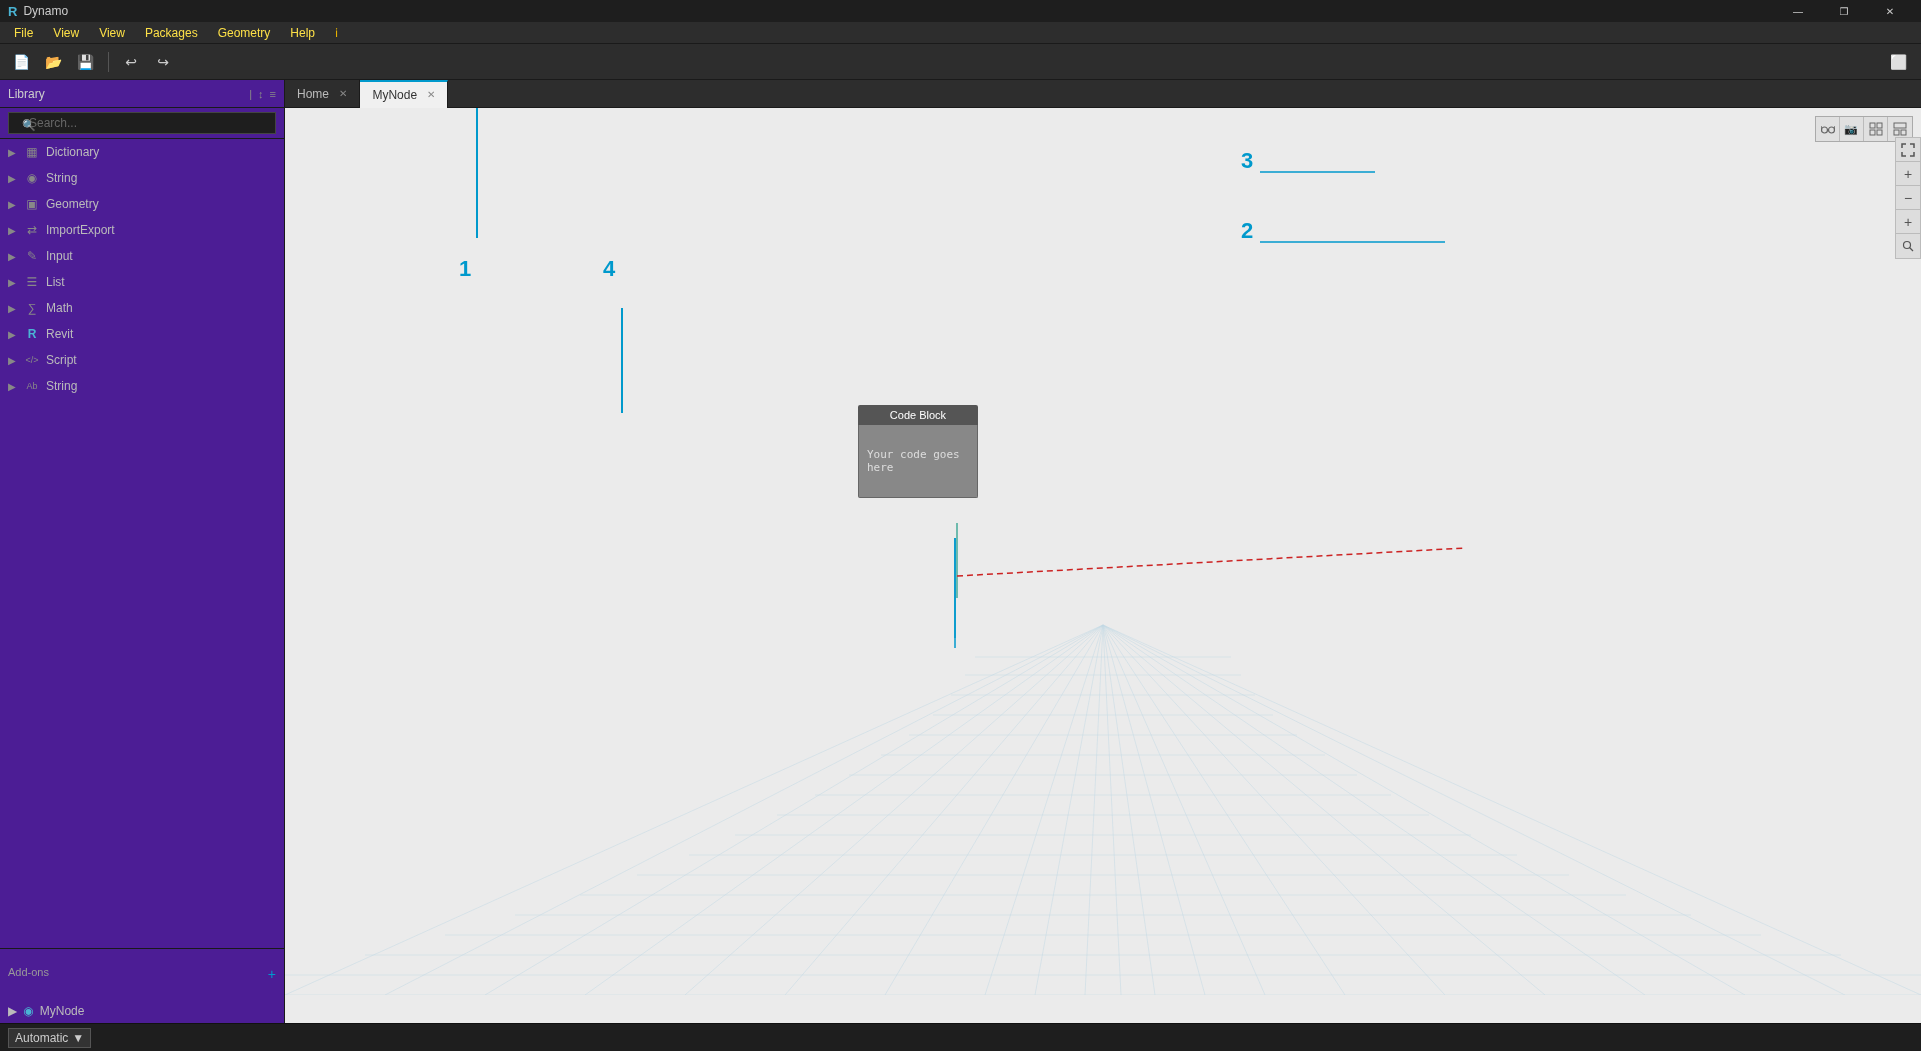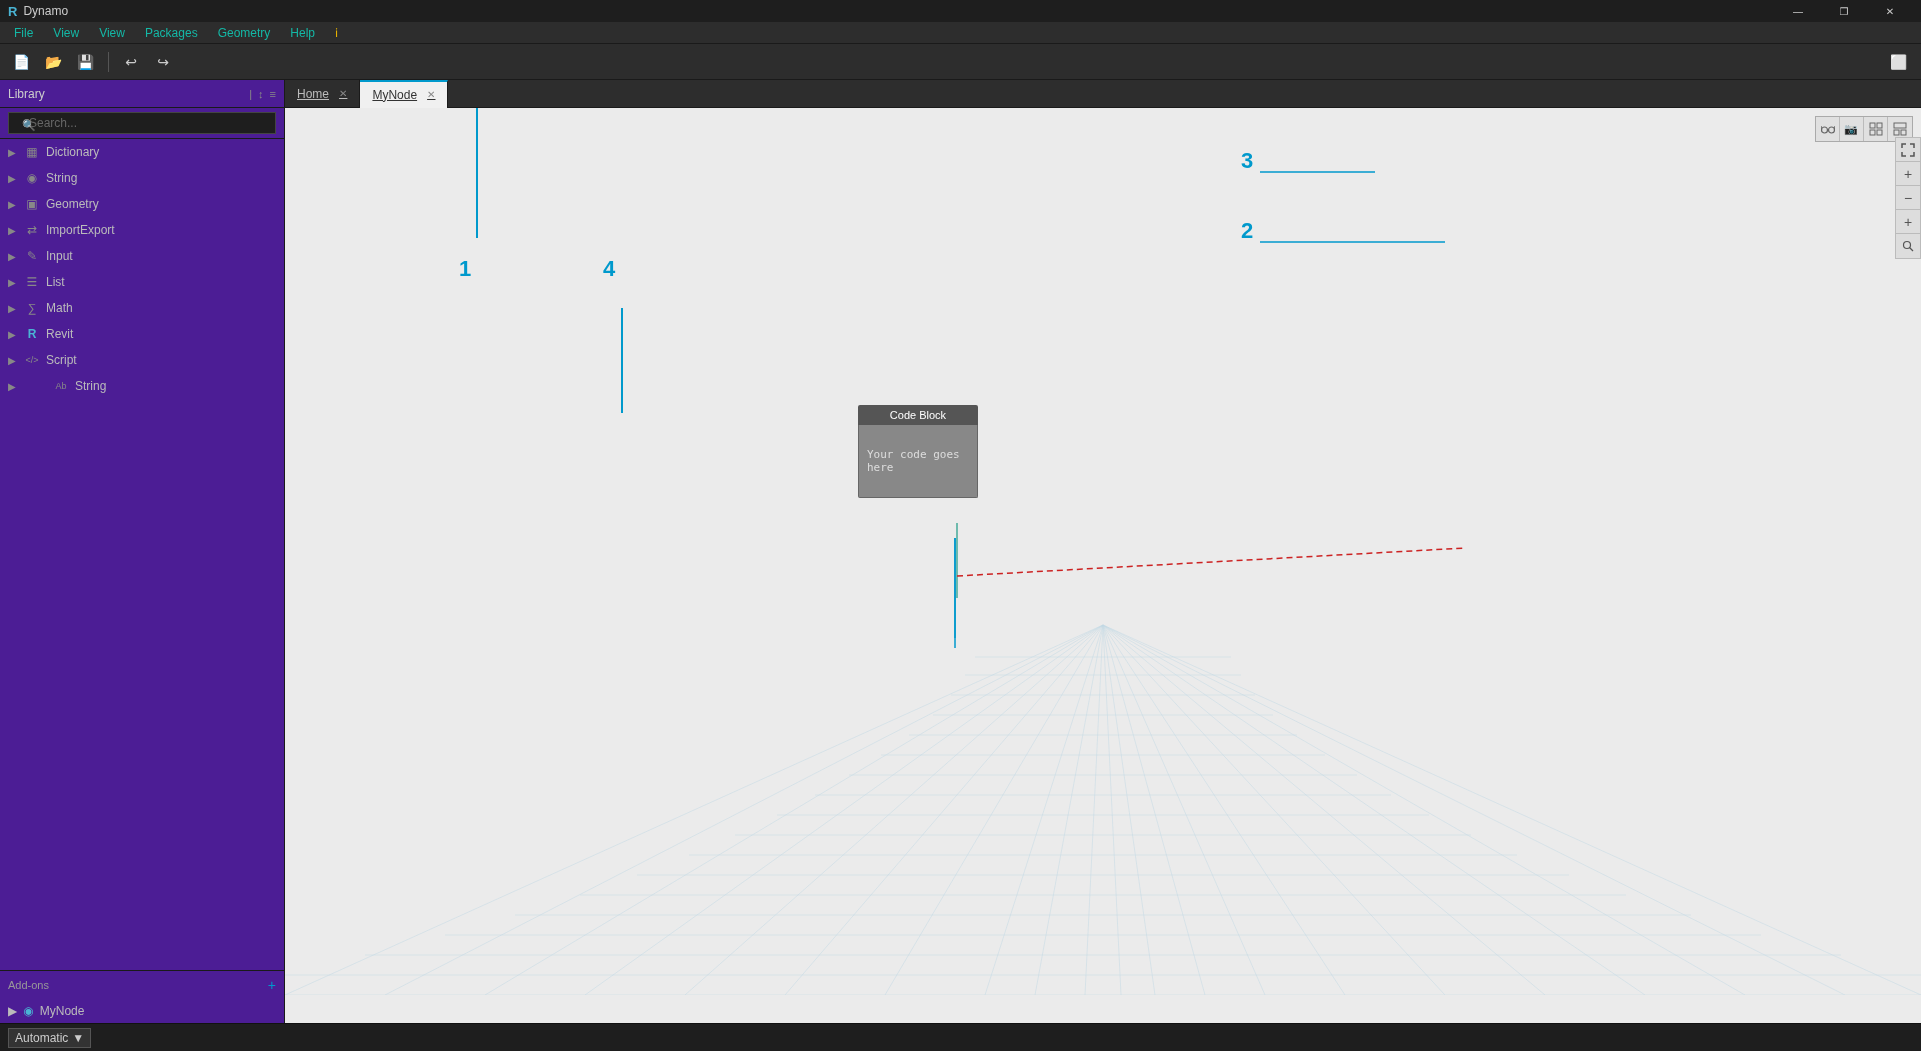--- a/index.html
+++ b/index.html
@@ -16,21 +16,21 @@
       cursor: pointer; font-size: 10px; color: #ccc;
     }
 
     
     #menubar {
       width: 100%; height: 22px; background: #2d2d2d;
       display: flex; align-items: center; padding: 0 4px;
       border-bottom: 1px solid #1a1a1a;
     }
     #menubar .menu-item {
-      padding: 2px 10px; cursor: pointer; color: #14b8a6; font-size: 12px;
+      padding: 2px 10px; cursor: pointer; color: #fde047; font-size: 12px;
     }
 
     
     #toolbar {
       width: 100%; height: 36px; background: #2d2d2d;
       display: flex; align-items: center; padding: 0 8px; gap: 4px;
       border-bottom: 1px solid #1a1a1a;
     }
     .toolbar-btn {
       width: 28px; height: 28px; display: flex; align-items: center; justify-content: center;
@@ -75,21 +75,21 @@
     .lib-item {
       display: flex; align-items: center; padding: 5px 8px; cursor: pointer;
       color: #bbb; font-size: 12px; gap: 6px;
     }
     .lib-item .expand-arrow { color: #888; font-size: 10px; width: 10px; }
     .lib-item .item-icon { width: 16px; height: 16px; display: flex; align-items: center; justify-content: center; font-size: 12px; color: #888; }
     .lib-item .item-label { flex: 1; }
 
     
     #addons-header {
-      display: flex; align-items: center; padding: 6px 8px;
+      display: flex; padding: 17px 8px;
       color: #999; font-size: 11px; border-top: 1px solid #1a1a1a; cursor: pointer;
       gap: 4px;
     }
     #addons-header .addon-title { flex: 1; }
     #addons-header .addon-plus { color: #0099cc; font-size: 14px; }
     .addon-item {
       display: flex; align-items: center; padding: 5px 8px; cursor: pointer;
       color: #bbb; font-size: 12px; gap: 6px;
     }
 
@@ -110,21 +110,21 @@
       flex: 1; display: flex; flex-direction: column; background: #f0f0f0; position: relative;
     }
 
     
     #tabs {
       display: flex; align-items: center; background: #2d2d2d;
       border-bottom: 1px solid #1a1a1a; height: 28px;
     }
     .tab {
       display: flex; align-items: center; padding: 0 12px; height: 28px;
-      color: #bbb; font-size: 12px; cursor: pointer; gap: 6px; border-right: 1px solid #1a1a1a; text-decoration: underline;
+      color: #bbb; font-size: 12px; cursor: pointer; gap: 6px; border-right: 1px solid #1a1a1a;
     }
     .tab.active { background: #f0f0f0; color: #333; }
     .tab .tab-close { color: #888; font-size: 10px; margin-left: 4px; }
 
     
     #canvas {
       flex: 1; position: relative; overflow: hidden;
       background: #ebebeb;
     }
 
@@ -279,21 +279,21 @@
         <span class="item-icon" style="color:#4ab4d4; font-weight:bold;">R</span>
         <span class="item-label">Revit</span>
       </div>
       <div class="lib-item">
         <span class="expand-arrow">▶</span>
         <span class="item-icon" style="font-size:9px;">&lt;/&gt;</span>
         <span class="item-label">Script</span>
       </div>
       <div class="lib-item">
         <span class="expand-arrow">▶</span>
-        <span class="item-icon" style="font-size:9px;margin-left:29px;">Ab</span>
+        <span class="item-icon" style="font-size:9px;">Ab</span>
         <span class="item-label">String</span>
       </div>
     </div>
 
     <div id="addons-header">
       <span class="addon-title">Add-ons</span>
       <span class="addon-plus">+</span>
     </div>
     <div class="addon-item">
       <span class="expand-arrow">▶</span>

